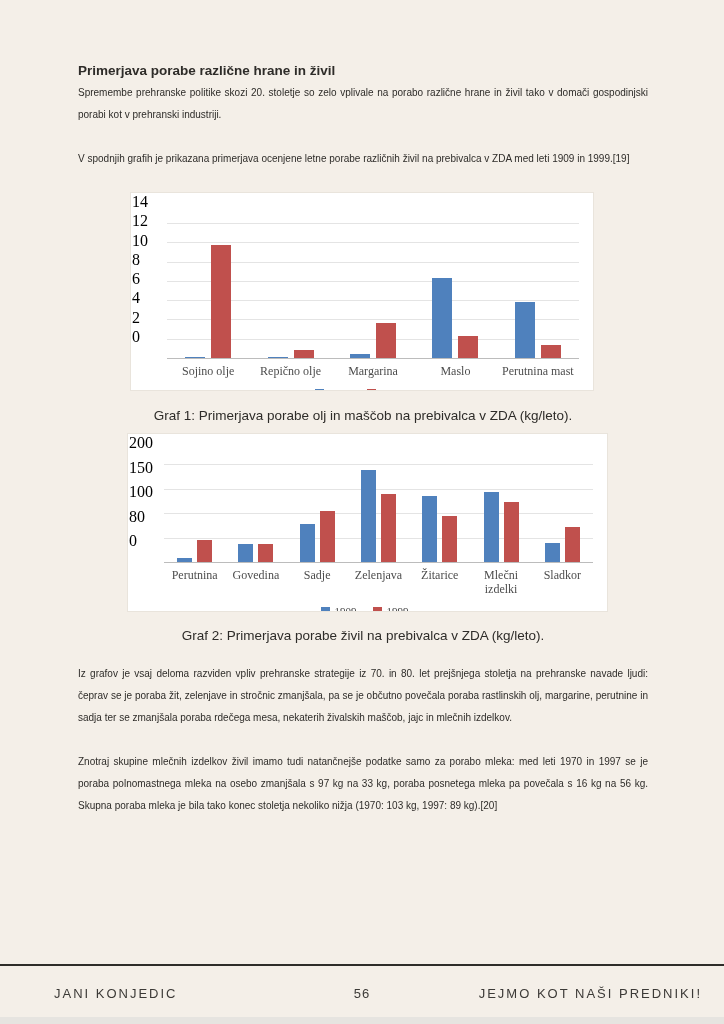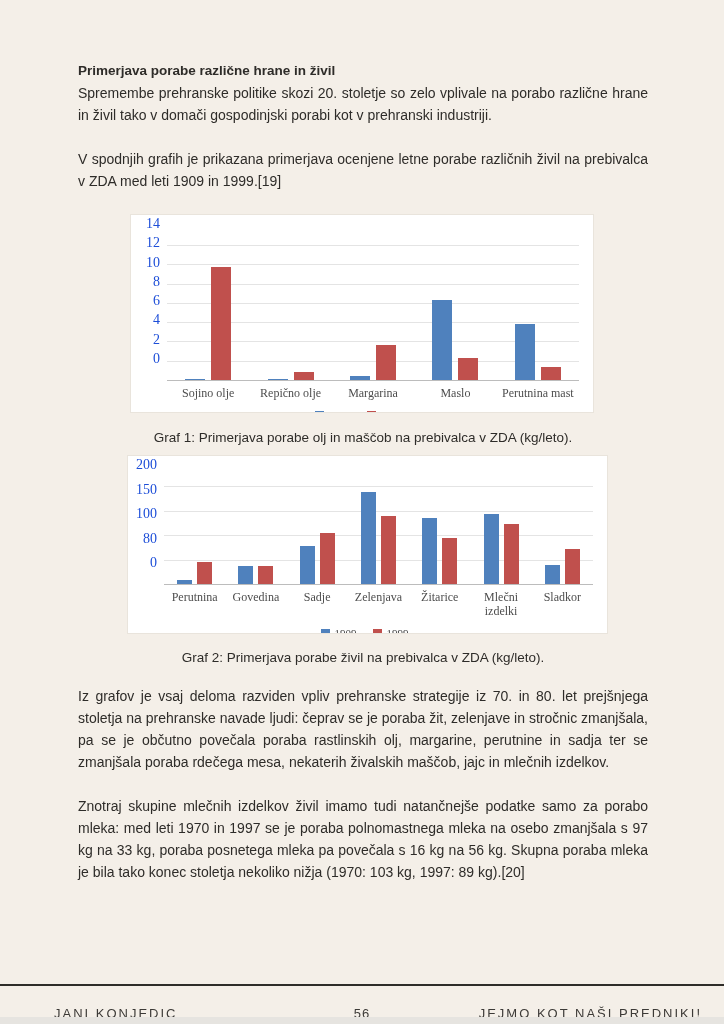--- a/index.html
+++ b/index.html
@@ -13,39 +13,39 @@
   }
   .content{
     position:absolute;top:0;left:0;right:0;
     padding:60px 76px 0 78px;
     box-sizing:border-box;
   }
   .heading{
     font-size:13.5px;font-weight:700;line-height:22px;margin:0;
   }
   .para{
-    font-size:14px;line-height:22px;margin:0 0 22px 0;
+    font-size:10px;line-height:22px;margin:0 0 22px 0;
     text-align:justify;
   }
   .para.first{margin-top:0;}
   
   .chart-panel{
     background:#ffffff;
     border:1px solid #e9e4dc;
     box-sizing:border-box;
     padding:9px 14px 6px 8px;
     overflow:hidden;
   }
   .chart-panel.c1{width:464px;height:199px;margin:12px 0 0 52px;}
   .chart-panel.c2{width:481px;height:179px;margin:7px 0 0 49px;}
   .chart-body{display:flex;}
   .ycol{width:28px;position:relative;flex:0 0 28px;}
   .ylab{
-    position:absolute;right:7px;width:28px;text-align:right;
-    font-family:"Liberation Serif",serif;font-size:14px;color:#1d4ed8;line-height:14px;
+    position:absolute;right:7px;width:28px;text-align:left;
+    font-family:"Liberation Serif",serif;font-size:16px;color:#000000;line-height:14px;
   }
   .main{flex:1;min-width:0;margin-top:21px;}
   .plot{position:relative;border-bottom:1px solid #bcbcbc;}
   .gridline{position:absolute;left:0;right:0;height:1px;background:#e4e4e4;}
   .groups{position:absolute;left:0;right:0;top:0;bottom:0;display:flex;justify-content:space-around;align-items:flex-end;}
   .group{display:flex;align-items:flex-end;}
   .bar{display:block;}
   .cats{display:flex;margin-top:5px;}
   .cat{
     flex:1 1 0;min-width:0;text-align:center;
@@ -55,21 +55,21 @@
   .legend-item{display:flex;align-items:center;gap:5px;}
   .swatch{width:9px;height:9px;display:inline-block;}
   .ltext{font-family:"Liberation Serif",serif;font-size:11px;color:#4d4d4d;}
   .caption{
     font-size:13.5px;line-height:20px;text-align:center;margin:15px 0 0 0;
   }
   .caption.cap2{margin-top:14px;margin-bottom:17px;}
   .para.p3{margin-top:12px;}
   
   .footer{
-    position:absolute;left:0;right:0;bottom:0;height:40px;
+    position:absolute;left:0;right:0;bottom:0;height:60px;
     border-top:2px solid #2e2c29;
     box-sizing:border-box;
   }
   .footer-row{
     position:relative;
     padding:20px 22px 0 54px;
     font-size:13px;letter-spacing:2px;color:#3c3a37;
     display:flex;justify-content:space-between;align-items:center;
   }
   .page-num{

